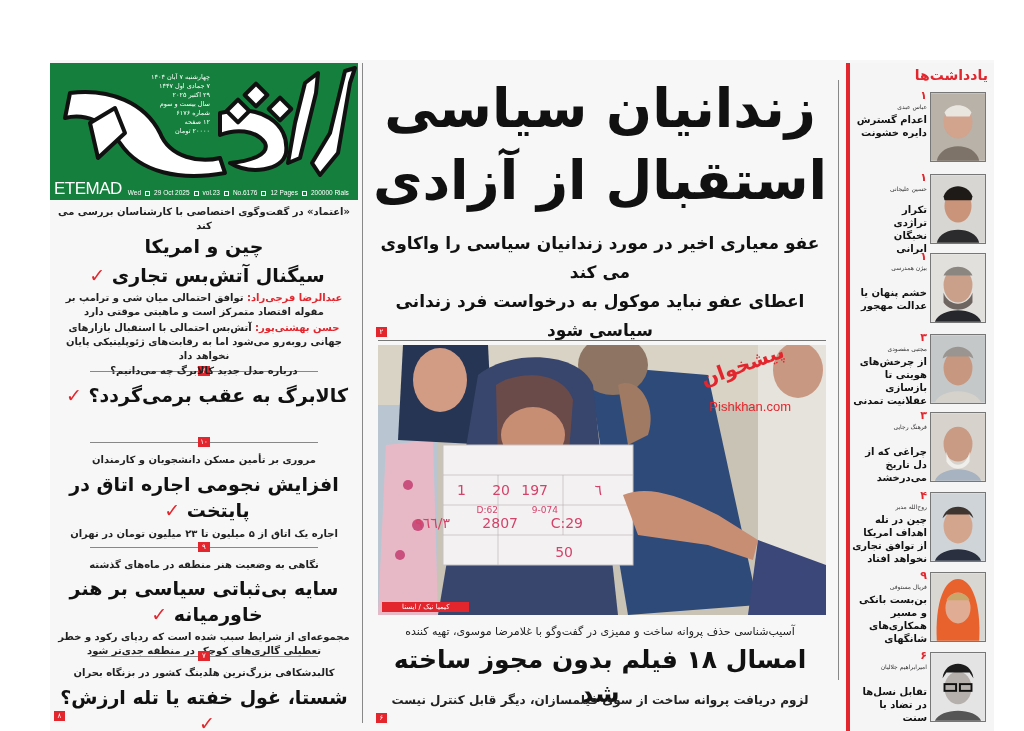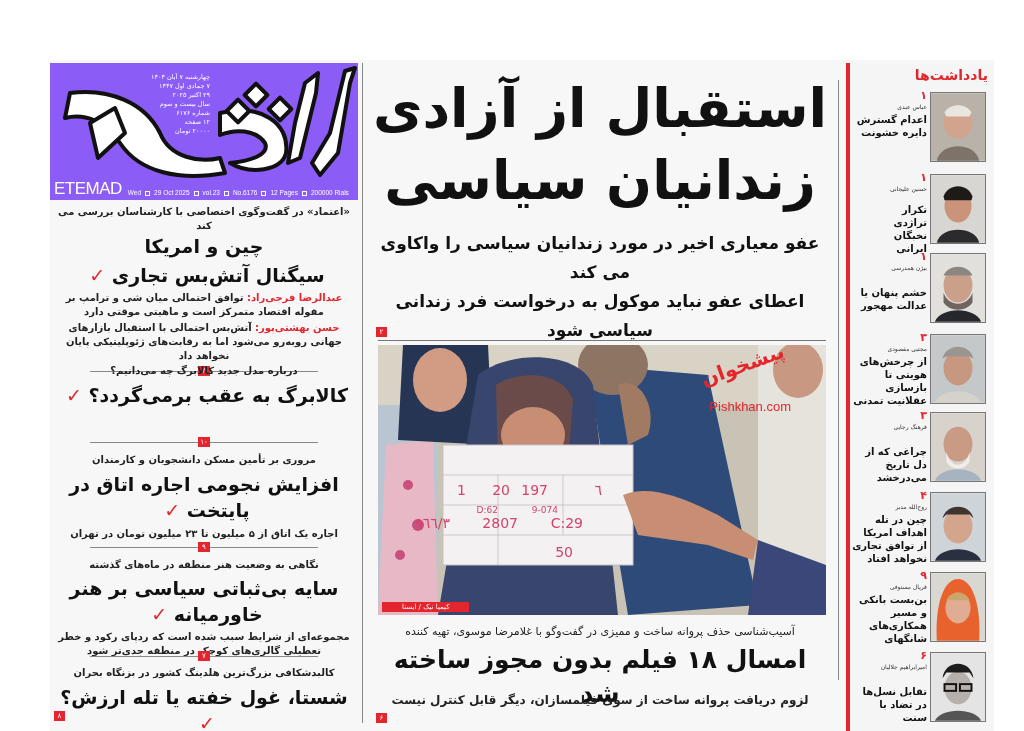--- a/index.html
+++ b/index.html
@@ -3,21 +3,21 @@
 <meta charset="utf-8">
 <style>
   * { box-sizing: border-box; margin: 0; padding: 0; }
   html, body { width: 1024px; height: 731px; background: #ffffff; overflow: hidden; }
   body { position: relative; font-family: "DejaVu Sans", sans-serif; color: #111; }
 
   .page { position: absolute; left: 50px; top: 60px; width: 944px; height: 671px; background: #f7f7f7; }
 
   
   .left-col { position: absolute; left: 50px; top: 63px; width: 308px; height: 668px; direction: rtl; text-align: center; }
-  .masthead { position: absolute; left: 0; top: 0; width: 308px; height: 137px; background: #8b5cf6; overflow: hidden; }
+  .masthead { position: absolute; left: 0; top: 0; width: 308px; height: 137px; background: #15803d; overflow: hidden; }
   .masthead .logo-svg { position: absolute; left: 0; top: 0; width: 308px; height: 120px; }
   .masthead .meta { position: absolute; left: 80px; top: 10px; width: 80px; color: #fff; font-size: 6.5px; line-height: 9px; text-align: right; direction: rtl; }
   .masthead .meta div { white-space: nowrap; }
   .masthead .latin { position: absolute; left: 4px; bottom: 3px; color: #fff; direction: ltr; display: flex; align-items: flex-end; gap: 6px; white-space: nowrap; }
   .masthead .latin .brand { font-family: "Liberation Sans", sans-serif; font-size: 17px; letter-spacing: -0.5px; line-height: 16px; }
   .masthead .latin .info { font-family: "Liberation Sans", sans-serif; font-size: 6.5px; line-height: 8px; display: flex; gap: 4px; align-items: center; }
   .masthead .latin .info .sq { display: inline-block; width: 5px; height: 5px; border: 1px solid #fff; }
 
   .l-block { position: absolute; left: 0; width: 308px; direction: rtl; text-align: center; }
   .kicker { font-size: 10px; font-weight: bold; color: #222; line-height: 14px; }
@@ -163,22 +163,22 @@
       <span class="check">✓</span>
     </div>
   </div>
   <span class="pgbox" style="left:4px; top:648px;">۸</span>
 </div>
 
 <div class="vrule" style="left:362px; height:660px;"></div>
 
 <div class="center-col">
   <div class="main-title">
+    <div>زندانیان سیاسی</div>
     <div>استقبال از آزادی</div>
-    <div>زندانیان سیاسی</div>
   </div>
   <div class="main-sub">
     <div>عفو معیاری اخیر در مورد زندانیان سیاسی را واکاوی می کند</div>
     <div>اعطای عفو نباید موکول به درخواست فرد زندانی سیاسی شود</div>
   </div>
   <span class="pgbox" style="left:6px; top:264px;">۲</span>
   <div class="center-rule"></div>
 
   <div class="photo">
     <svg viewBox="0 0 448 270" preserveAspectRatio="none">

